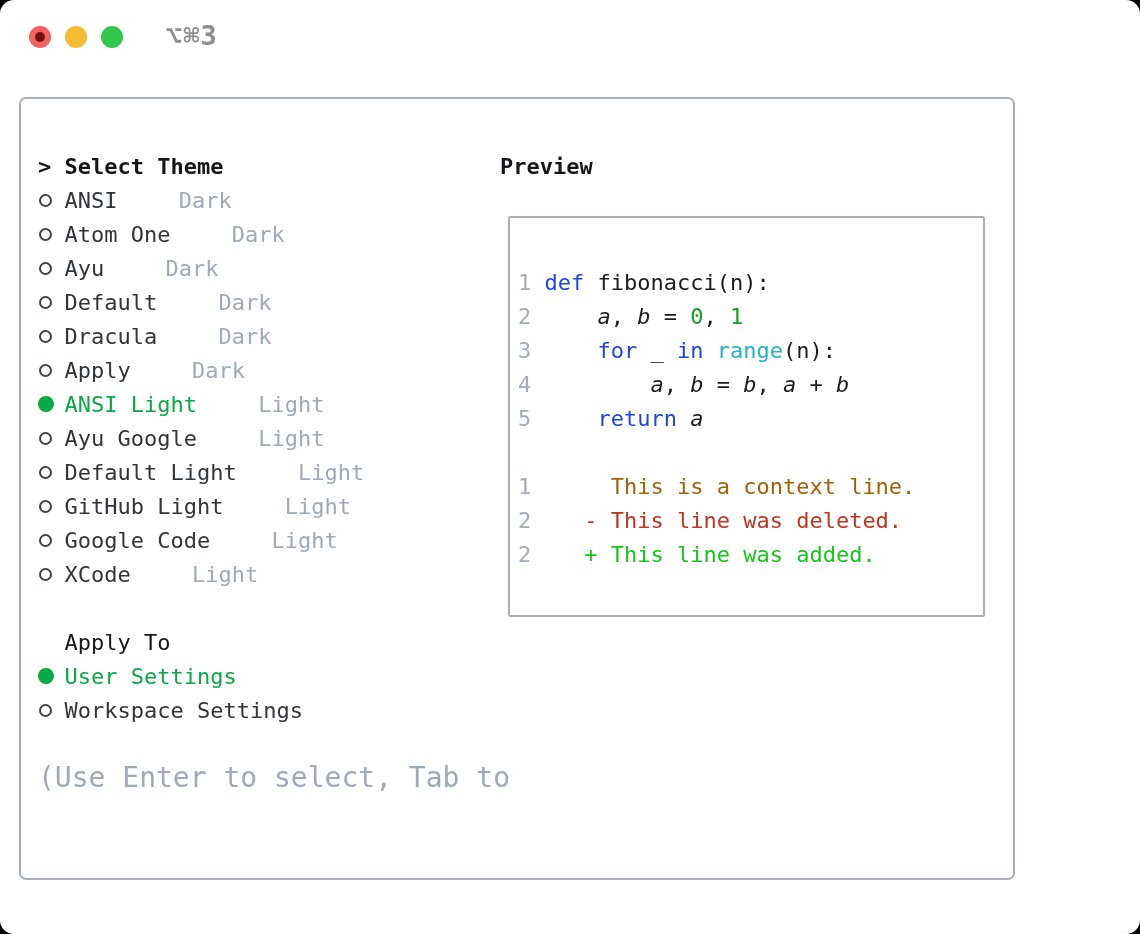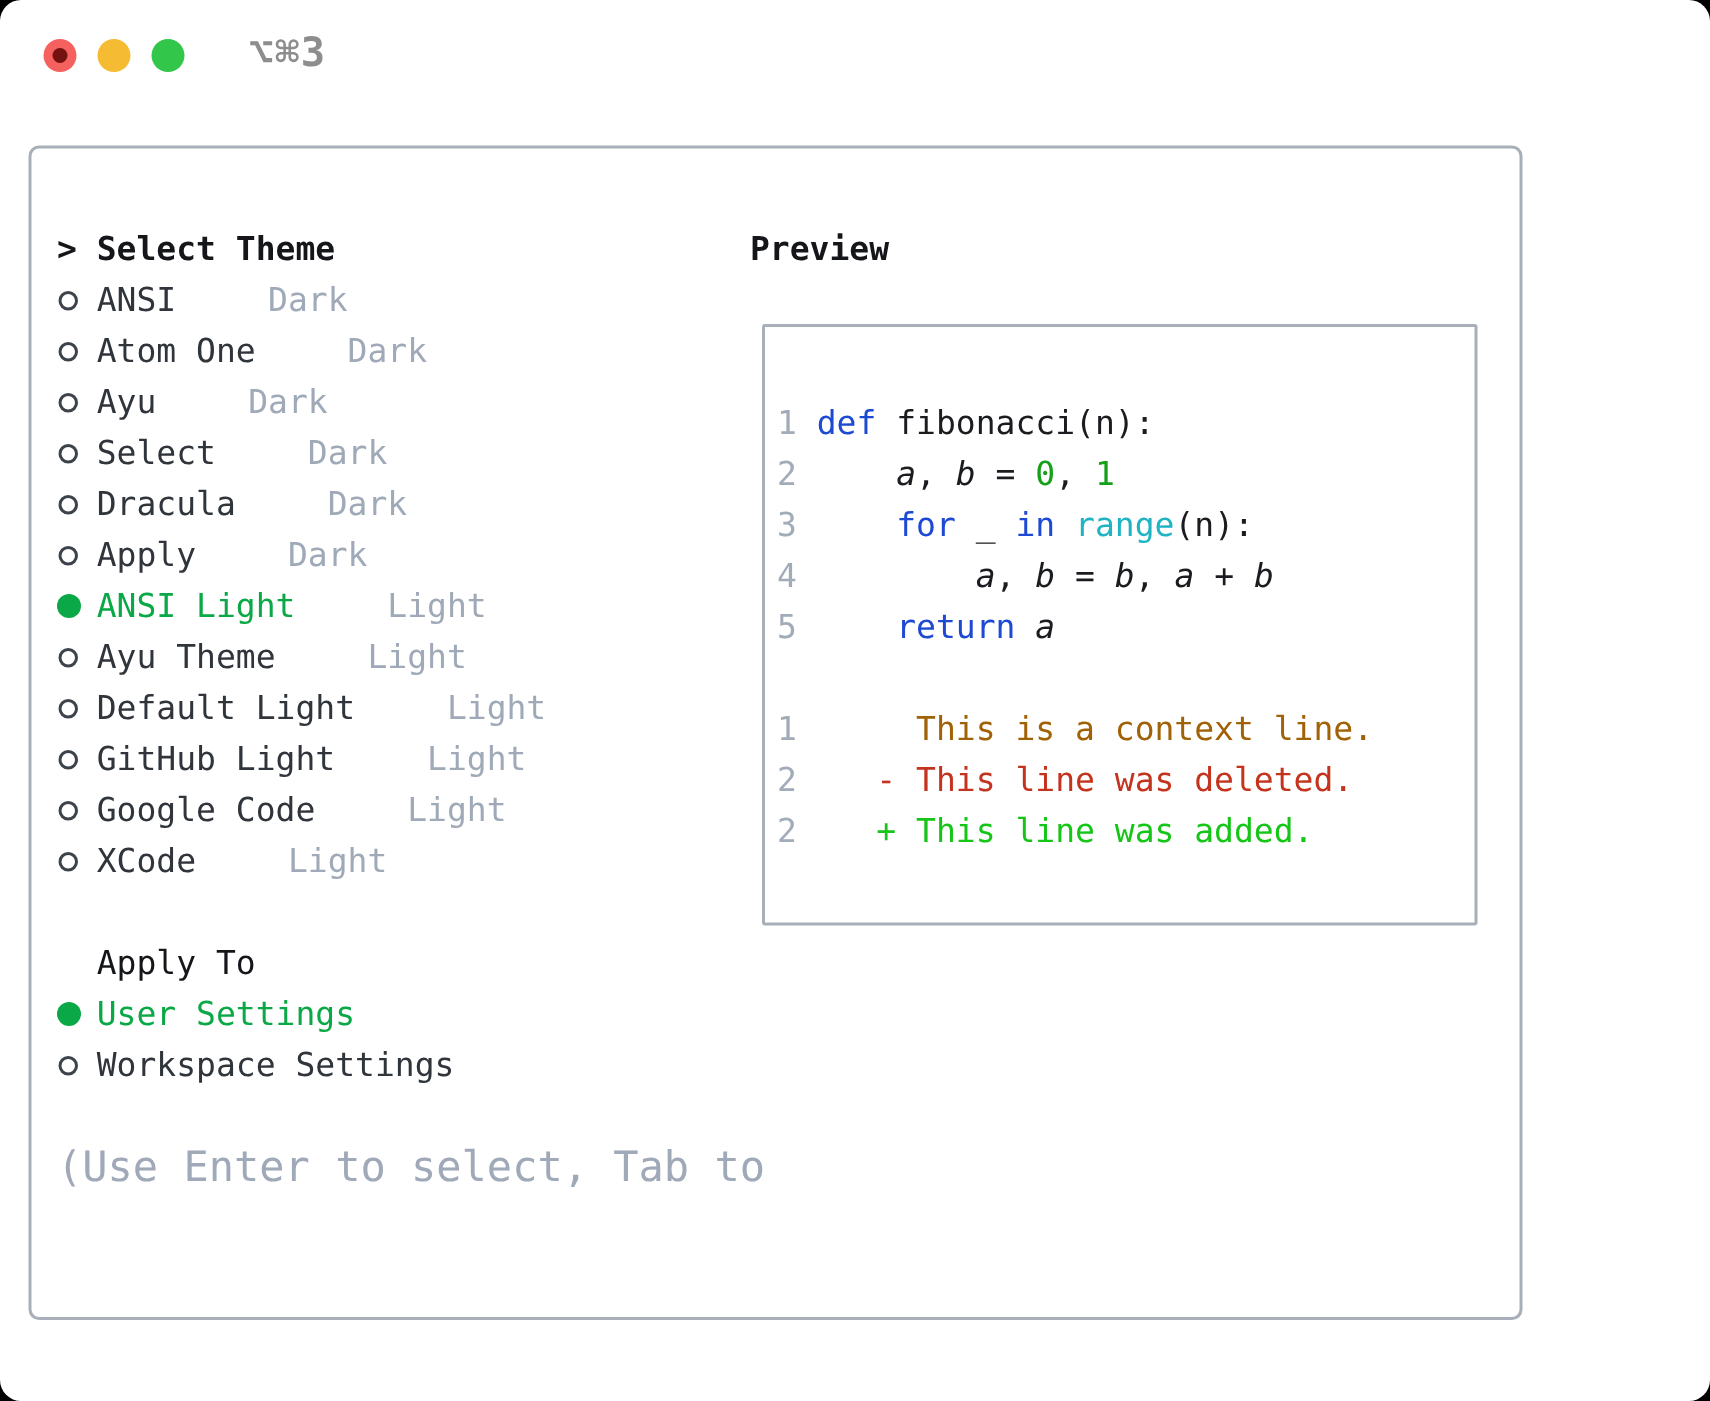--- a/index.html
+++ b/index.html
@@ -80,25 +80,25 @@
       <div class="row">
         <span class="marker-cell">
           <span class="caret">&gt;</span>
         </span>
         <span class="hdr">Select Theme</span>
       </div>
       <div id="theme-list">
           <div class="row theme-row"><span class="marker-cell"><span class="radio"></span></span><span class="item-name">ANSI</span><span class="item-variant"> Dark</span></div>
           <div class="row theme-row"><span class="marker-cell"><span class="radio"></span></span><span class="item-name">Atom One</span><span class="item-variant"> Dark</span></div>
           <div class="row theme-row"><span class="marker-cell"><span class="radio"></span></span><span class="item-name">Ayu</span><span class="item-variant"> Dark</span></div>
-          <div class="row theme-row"><span class="marker-cell"><span class="radio"></span></span><span class="item-name">Select</span><span class="item-variant"> Dark</span></div>
+          <div class="row theme-row"><span class="marker-cell"><span class="radio"></span></span><span class="item-name">Default</span><span class="item-variant"> Dark</span></div>
           <div class="row theme-row"><span class="marker-cell"><span class="radio"></span></span><span class="item-name">Dracula</span><span class="item-variant"> Dark</span></div>
           <div class="row theme-row"><span class="marker-cell"><span class="radio"></span></span><span class="item-name">Apply</span><span class="item-variant"> Dark</span></div>
           <div class="row theme-row sel"><span class="marker-cell"><span class="radio sel"></span></span><span class="item-name">ANSI Light</span><span class="item-variant"> Light</span></div>
-          <div class="row theme-row"><span class="marker-cell"><span class="radio"></span></span><span class="item-name">Ayu Theme</span><span class="item-variant"> Light</span></div>
+          <div class="row theme-row"><span class="marker-cell"><span class="radio"></span></span><span class="item-name">Ayu Google</span><span class="item-variant"> Light</span></div>
           <div class="row theme-row"><span class="marker-cell"><span class="radio"></span></span><span class="item-name">Default Light</span><span class="item-variant"> Light</span></div>
           <div class="row theme-row"><span class="marker-cell"><span class="radio"></span></span><span class="item-name">GitHub Light</span><span class="item-variant"> Light</span></div>
           <div class="row theme-row"><span class="marker-cell"><span class="radio"></span></span><span class="item-name">Google Code</span><span class="item-variant"> Light</span></div>
           <div class="row theme-row"><span class="marker-cell"><span class="radio"></span></span><span class="item-name">XCode</span><span class="item-variant"> Light</span></div>
         </div>
       <div class="gap-row"></div>
       <div class="row">
         <span class="marker-cell"></span>
         <span class="apply-hdr">Apply To</span>
       </div>

